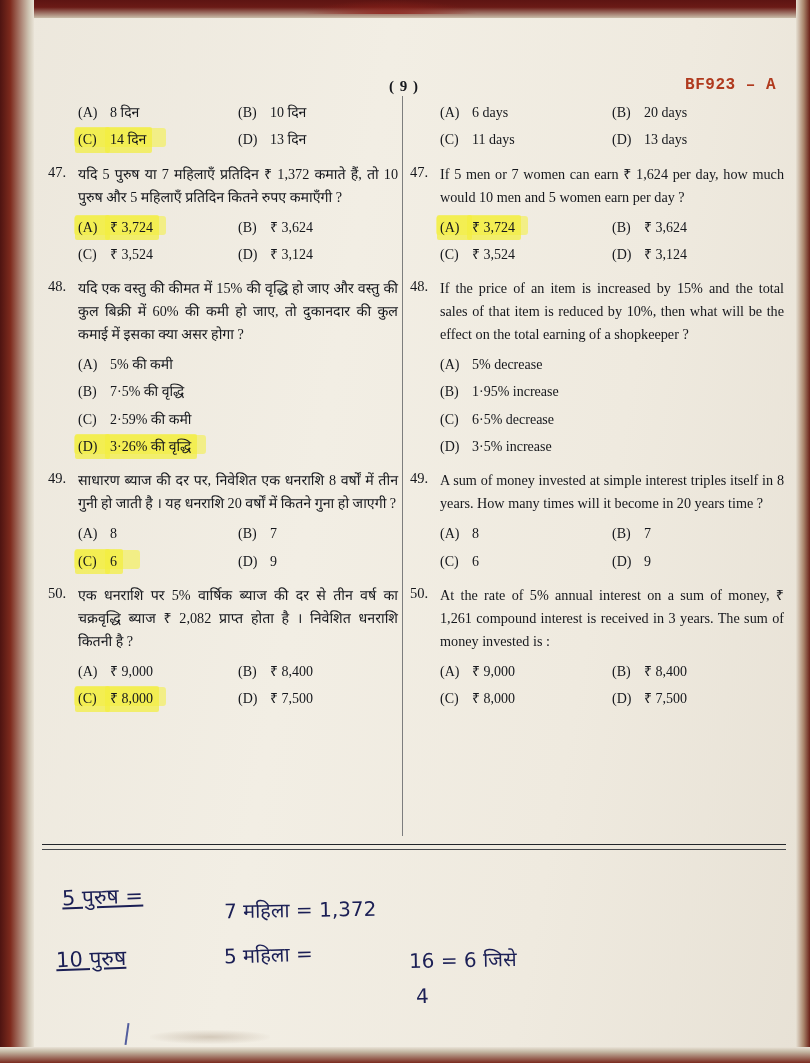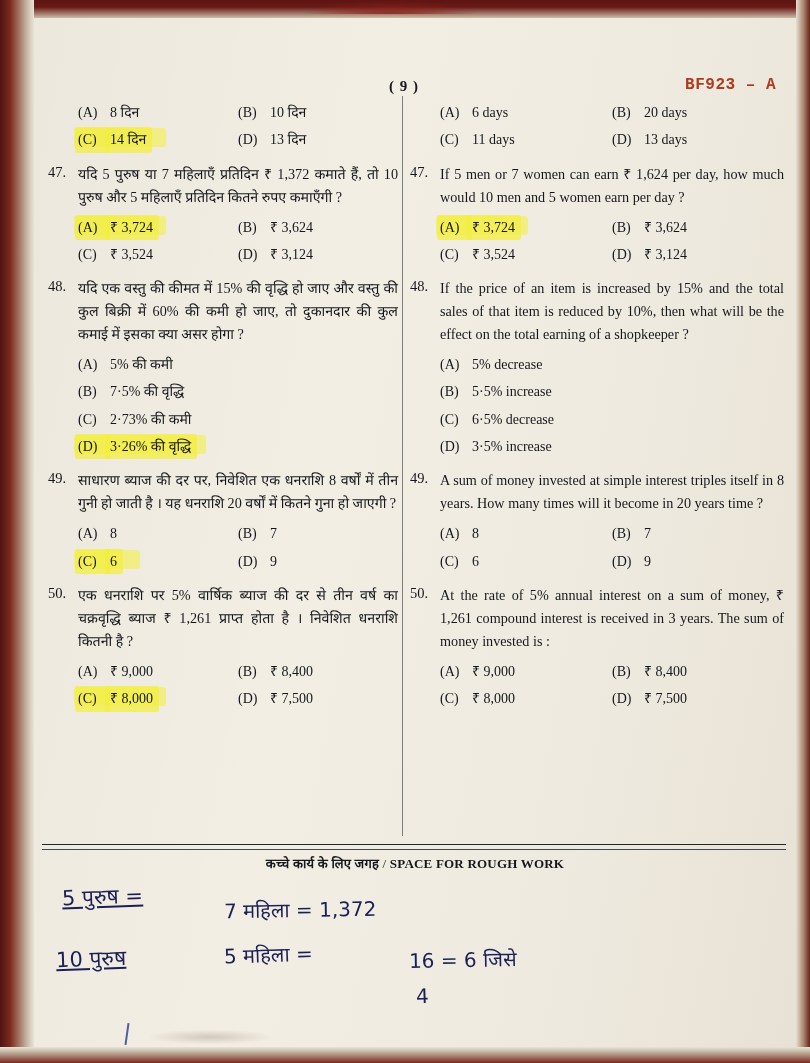--- a/index.html
+++ b/index.html
@@ -247,21 +247,21 @@
             <div class="opt full">
               <span class="lbl">(A)</span>
               <span class="val">5% की कमी</span>
             </div>
             <div class="opt full">
               <span class="lbl">(B)</span>
               <span class="val">7·5% की वृद्धि</span>
             </div>
             <div class="opt full">
               <span class="lbl">(C)</span>
-              <span class="val">2·73% की कमी</span>
+              <span class="val">2·59% की कमी</span>
             </div>
             <div class="opt full hl wide">
               <span class="lbl">(D)</span>
               <span class="val">3·26% की वृद्धि</span>
             </div>
           </div>
         </div>
         <div class="q">
           <div class="qhead">
             <div class="qnum">49.</div>
@@ -282,21 +282,21 @@
             </div>
             <div class="opt">
               <span class="lbl">(D)</span>
               <span class="val">9</span>
             </div>
           </div>
         </div>
         <div class="q">
           <div class="qhead">
             <div class="qnum">50.</div>
-            <div class="qtext">एक धनराशि पर 5% वार्षिक ब्याज की दर से तीन वर्ष का चक्रवृद्धि ब्याज ₹ 1,261 प्राप्त होता है । निवेशित धनराशि कितनी है ?</div>
+            <div class="qtext">एक धनराशि पर 5% वार्षिक ब्याज की दर से तीन वर्ष का चक्रवृद्धि ब्याज ₹ 2,082 प्राप्त होता है । निवेशित धनराशि कितनी है ?</div>
           </div>
           <div class="opts">
             <div class="opt">
               <span class="lbl">(A)</span>
               <span class="val">₹ 9,000</span>
             </div>
             <div class="opt">
               <span class="lbl">(B)</span>
               <span class="val">₹ 8,400</span>
             </div>
@@ -361,21 +361,21 @@
             <div class="qnum">48.</div>
             <div class="qtext">If the price of an item is increased by 15% and the total sales of that item is reduced by 10%, then what will be the effect on the total earning of a shopkeeper ?</div>
           </div>
           <div class="opts">
             <div class="opt full">
               <span class="lbl">(A)</span>
               <span class="val">5% decrease</span>
             </div>
             <div class="opt full">
               <span class="lbl">(B)</span>
-              <span class="val">5·5% increase</span>
+              <span class="val">1·95% increase</span>
             </div>
             <div class="opt full">
               <span class="lbl">(C)</span>
               <span class="val">6·5% decrease</span>
             </div>
             <div class="opt full">
               <span class="lbl">(D)</span>
               <span class="val">3·5% increase</span>
             </div>
           </div>
@@ -425,23 +425,20 @@
             <div class="opt">
               <span class="lbl">(D)</span>
               <span class="val">₹ 7,500</span>
             </div>
           </div>
         </div>
       </div>
 
     <div class="rw-line"></div>
     <div class="rw-line2"></div>
-    <div class="rw-title">
-      <span>कच्चे कार्य के लिए जगह</span><span class="sep"> / </span><span>SPACE FOR ROUGH WORK</span>
-    </div>
 
     <div class="hand u" style="left:28px; top:866px; font-size:21px;">5 पुरुष =</div>
     <div class="hand" style="left:190px; top:880px; font-size:20px; transform:rotate(-1deg);">7 महिला = 1,372</div>
     <div class="hand u" style="left:22px; top:928px; font-size:21px;">10 पुरुष</div>
     <div class="hand" style="left:190px; top:925px; font-size:20px;">5 महिला =</div>
     <div class="hand" style="left:375px; top:930px; font-size:20px; transform:rotate(-1deg);">16 = 6 जिसे</div>
     <div class="hand" style="left:382px; top:968px; font-size:20px;">4</div>
 
     <div class="blue-mark"></div>
   </div>

